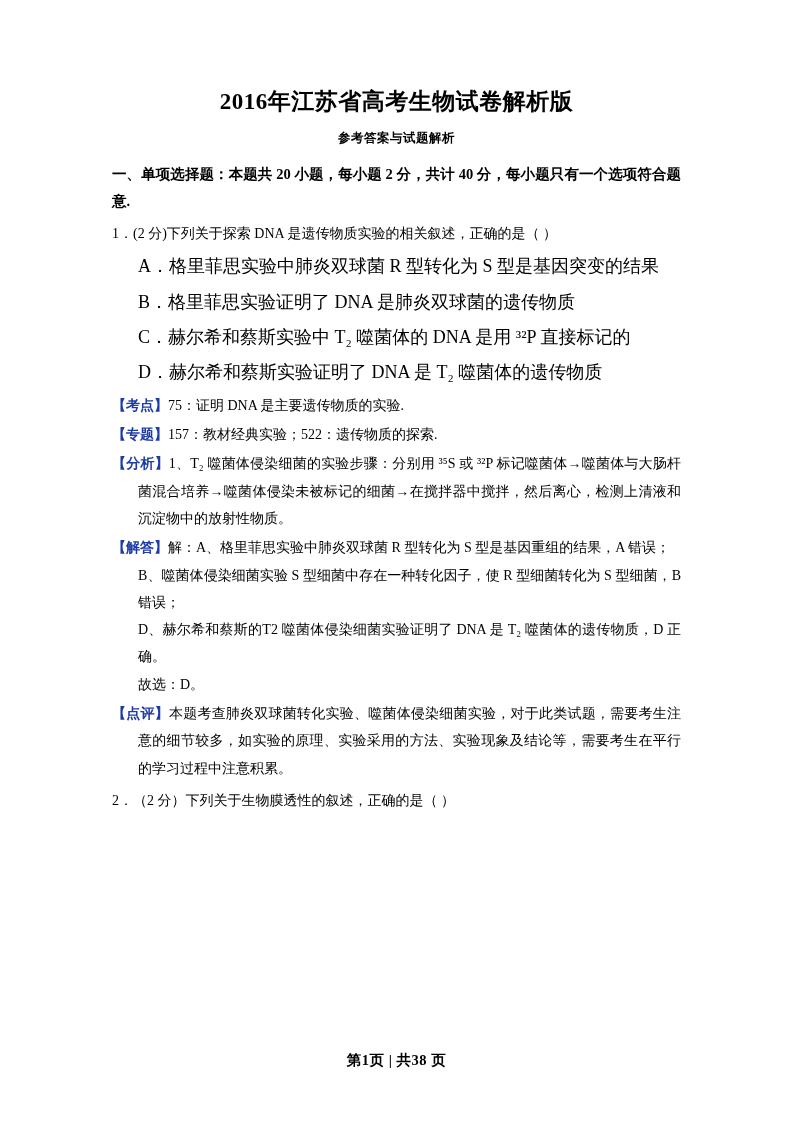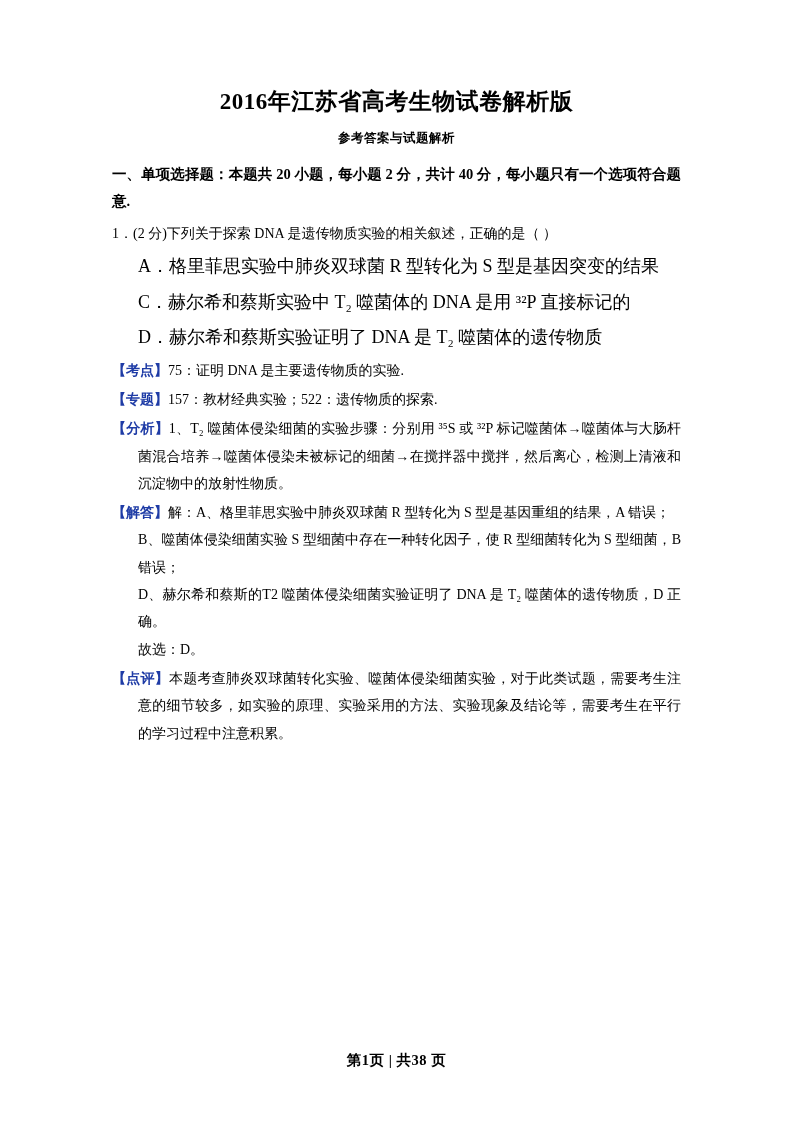--- a/index.html
+++ b/index.html
@@ -92,20 +92,21 @@
 <div class="page">
 
   <h1 class="doc-title">2016年江苏省高考生物试卷解析版</h1>
   <div class="doc-subtitle">参考答案与试题解析</div>
 
   <div class="section-heading">一、单项选择题：本题共 20 小题，每小题 2 分，共计 40 分，每小题只有一个选项符合题意.</div>
 
   <div class="q-stem">1．(2 分)下列关于探索 DNA 是遗传物质实验的相关叙述，正确的是（    ）</div>
 
   <div class="option">A．格里菲思实验中肺炎双球菌 R 型转化为 S 型是基因突变的结果</div>
+  <div class="option">B．格里菲思实验证明了 DNA 是肺炎双球菌的遗传物质</div>
   <div class="option">C．赫尔希和蔡斯实验中 T₂ 噬菌体的 DNA 是用 ³²P 直接标记的</div>
   <div class="option">D．赫尔希和蔡斯实验证明了 DNA 是 T₂ 噬菌体的遗传物质</div>
 
   <div class="para indent-tag block">
     <span class="tag">【考点】</span><span>75：证明 DNA 是主要遗传物质的实验.</span>
   </div>
 
   <div class="para indent-tag block">
     <span class="tag">【专题】</span><span>157：教材经典实验；522：遗传物质的探索.</span>
   </div>
@@ -120,15 +121,16 @@
   </div>
 
   <div class="para hang">B、噬菌体侵染细菌实验 S 型细菌中存在一种转化因子，使 R 型细菌转化为 S 型细菌，B 错误；</div>
   <div class="para hang">D、赫尔希和蔡斯的T2 噬菌体侵染细菌实验证明了 DNA 是 T₂ 噬菌体的遗传物质，D 正确。</div>
   <div class="para hang">故选：D。</div>
 
   <div class="para indent-tag block">
     <span class="tag">【点评】</span><span>本题考查肺炎双球菌转化实验、噬菌体侵染细菌实验，对于此类试题，需要考生注意的细节较多，如实验的原理、实验采用的方法、实验现象及结论等，需要考生在平行的学习过程中注意积累。</span>
   </div>
 
+  <div class="q-stem">2．（2 分）下列关于生物膜透性的叙述，正确的是（    ）</div>
 
   <div class="footer">第1页 | 共38 页</div>
 </div>
 
 </body></html>

